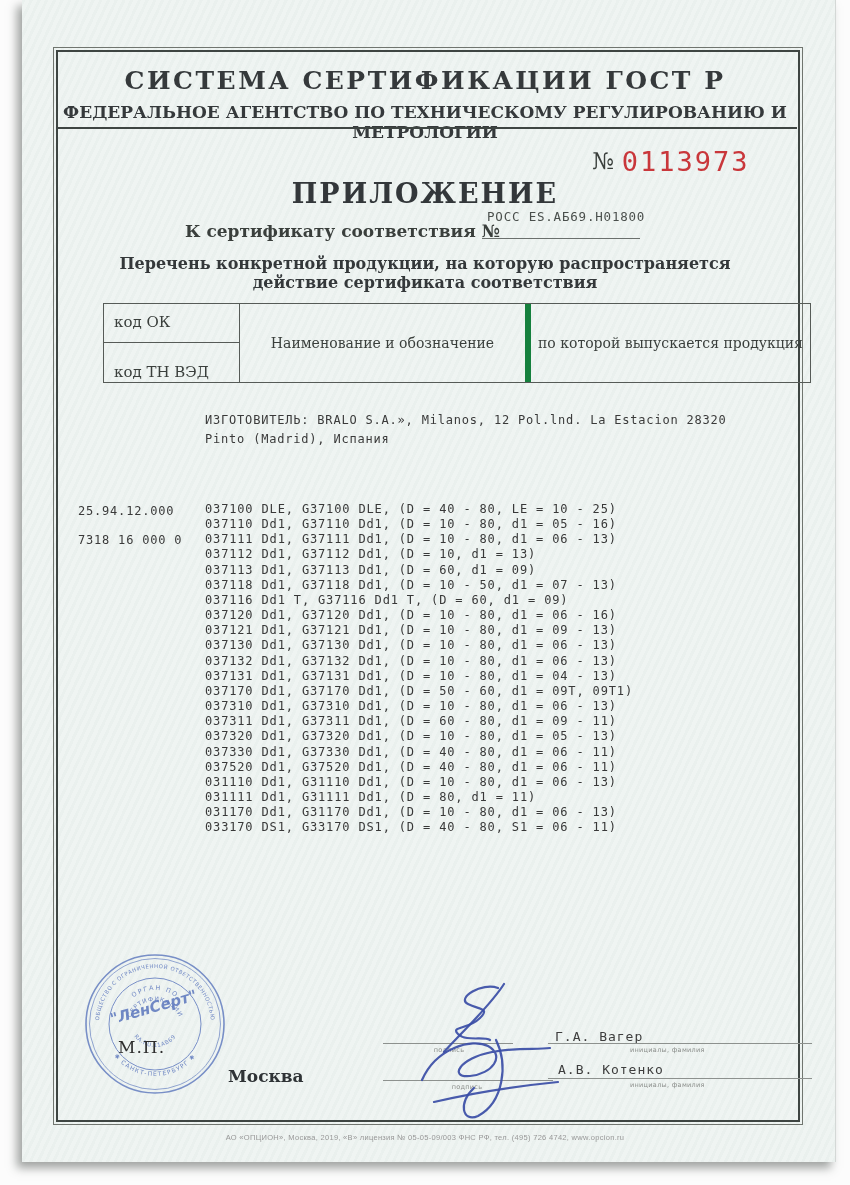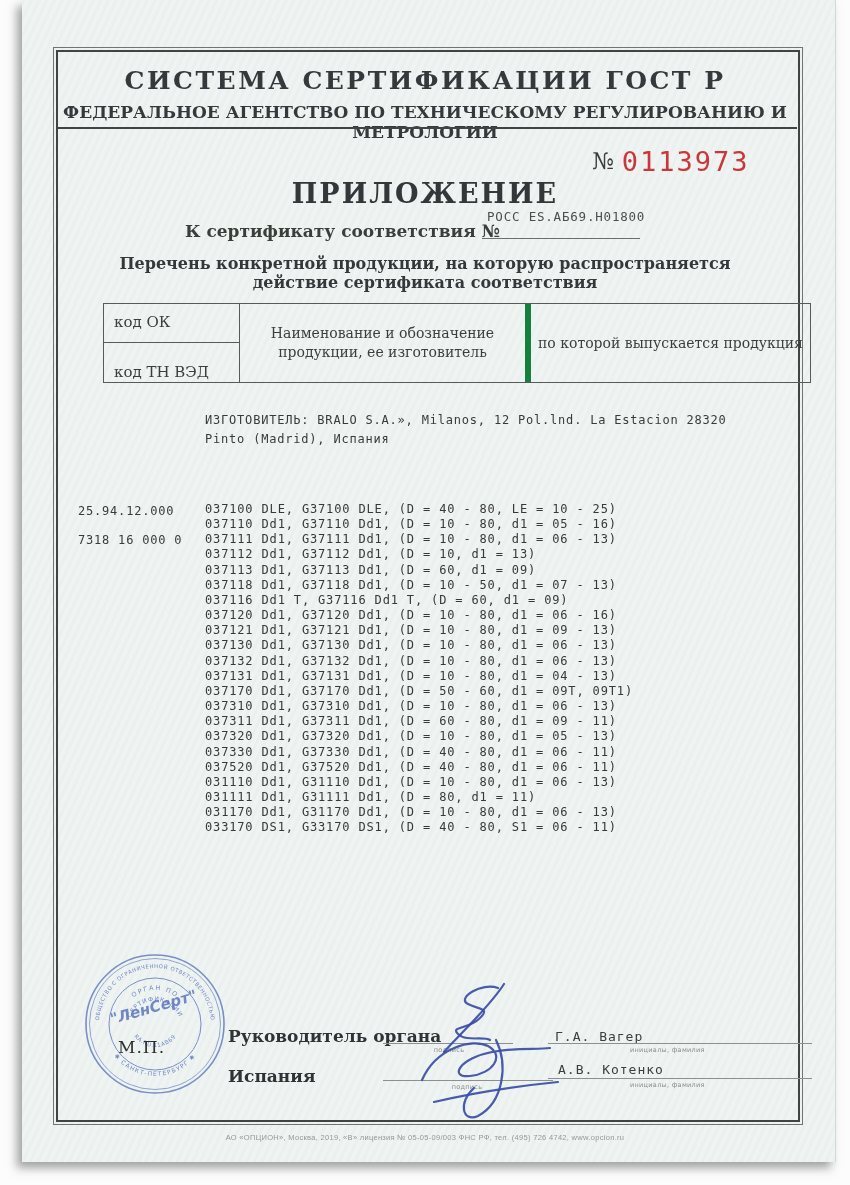--- a/index.html
+++ b/index.html
@@ -92,21 +92,20 @@
   <div class="subtitle sub1 abs">Перечень конкретной продукции,  на которую распространяется</div>
   <div class="subtitle sub2 abs">действие сертификата соответствия</div>
 
   <div class="tbl abs">
     <div class="tbl-c1">
       <div class="tbl-c1a">код ОК</div>
       <div class="tbl-c1b">код ТН ВЭД</div>
     </div>
     <div class="tbl-c2">
       <div>Наименование и обозначение</div>
-      <div>продукции, ее изготовитель</div>
     </div>
     <div class="tbl-c3">
       <div>по которой выпускается продукция</div>
     </div>
   </div>
 
   <div class="mfr abs">
     <div>ИЗГОТОВИТЕЛЬ: BRALO S.A.», Milanos, 12 Pol.lnd. La Estacion 28320</div>
     <div>Pinto (Madrid), Испания</div>
   </div>
@@ -142,28 +141,27 @@
       <textPath href="#arcInner2" startOffset="50%">СЕРТИФИКАЦИИ</textPath>
     </text>
     <text text-anchor="middle" class="inner-code">
       <textPath href="#arcInnerBottom" startOffset="50%">RA.RU.11АВ69</textPath>
     </text>
     <text x="75" y="64" text-anchor="middle" class="stamp-name" transform="rotate(-16 75 64)">"ЛенСерт"</text>
   </svg>
 
   <div class="mp abs">М.П.</div>
 
-  <div class="sig-label lbl-head abs">Руководитель органа</div>
   <div class="rule-thin sigline1 abs"></div>
   <div class="caption cap-sign1 abs">подпись</div>
   <div class="sig-name name1 abs">Г.А. Вагер</div>
   <div class="rule-thin nameline1 abs"></div>
   <div class="caption cap-name1 abs">инициалы, фамилия</div>
 
-  <div class="sig-label lbl-expert abs">Испания</div>
+  <div class="sig-label lbl-expert abs">Москва</div>
   <div class="rule-thin sigline2 abs"></div>
   <div class="caption cap-sign2 abs">подпись</div>
   <div class="sig-name name2 abs">А.В. Котенко</div>
   <div class="rule-thin nameline2 abs"></div>
   <div class="caption cap-name2 abs">инициалы, фамилия</div>
 
   <svg class="sig-ink abs" width="190" height="140" viewBox="0 0 190 140">
     <path d="M100,6 C84,0 58,16 70,22 C82,28 92,26 82,36 C70,48 52,44 60,52 C68,60 86,54 92,58"></path>
     <path d="M106,2 C92,24 66,48 46,70"></path>
     <path d="M24,98 C38,66 74,56 90,64 C108,74 94,92 72,94 C50,96 62,76 94,70 C122,65 138,68 152,66"></path>

